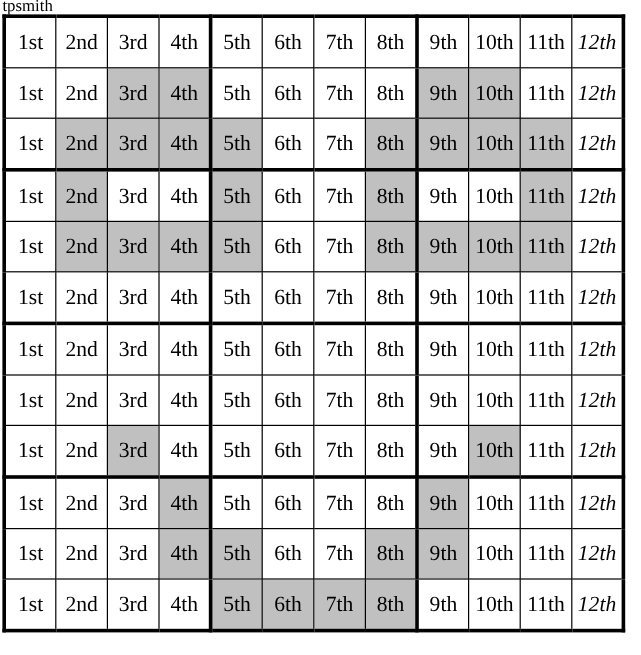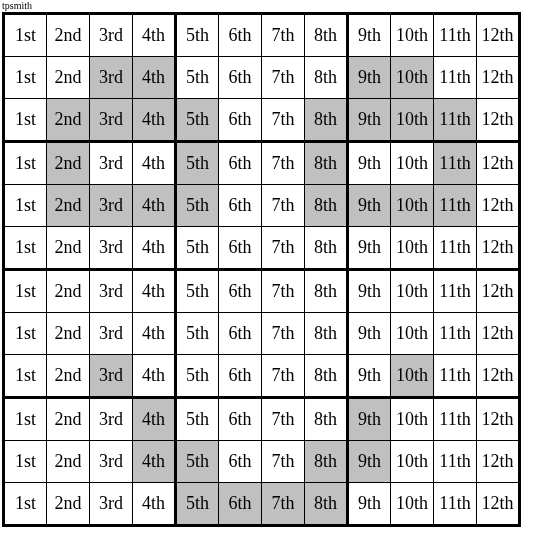--- a/index.html
+++ b/index.html
@@ -10,21 +10,21 @@
   body {
     width: 534px;
     height: 546px;
     font-family: "Liberation Serif", "DejaVu Serif", serif;
     overflow: hidden;
   }
   #caption {
     position: absolute;
     left: 2px;
     top: 0px;
-    font-size: 10px;
+    font-size: 14px;
     line-height: 11px;
     color: #000000;
     font-family: "Liberation Serif", "DejaVu Serif", serif;
     white-space: nowrap;
   }
   #grid-wrap {
     position: absolute;
     left: 2px;
     top: 12px;
   }
@@ -52,21 +52,21 @@
     white-space: nowrap;
     overflow: hidden;
   }
   table#grid td.shaded {
     background: #c0c0c0;
   }
   
   table#grid tr:first-child td { border-top-width: 3px; }
   table#grid tr:last-child td { border-bottom-width: 3px; }
   table#grid td:first-child { border-left-width: 3px; }
-  table#grid td:last-child { border-right-width: 3px; }
+  table#grid td:last-child { border-right-width: 3px; font-style: italic; }
   
   table#grid td.grp-v-right { border-right-width: 3px; margin-left: 12px; }
   
   table#grid tr.grp-h-bottom td { border-bottom-width: 3px; }
 </style>
 </head>
 <body>
 
 <div id="caption">tpsmith</div>
 

